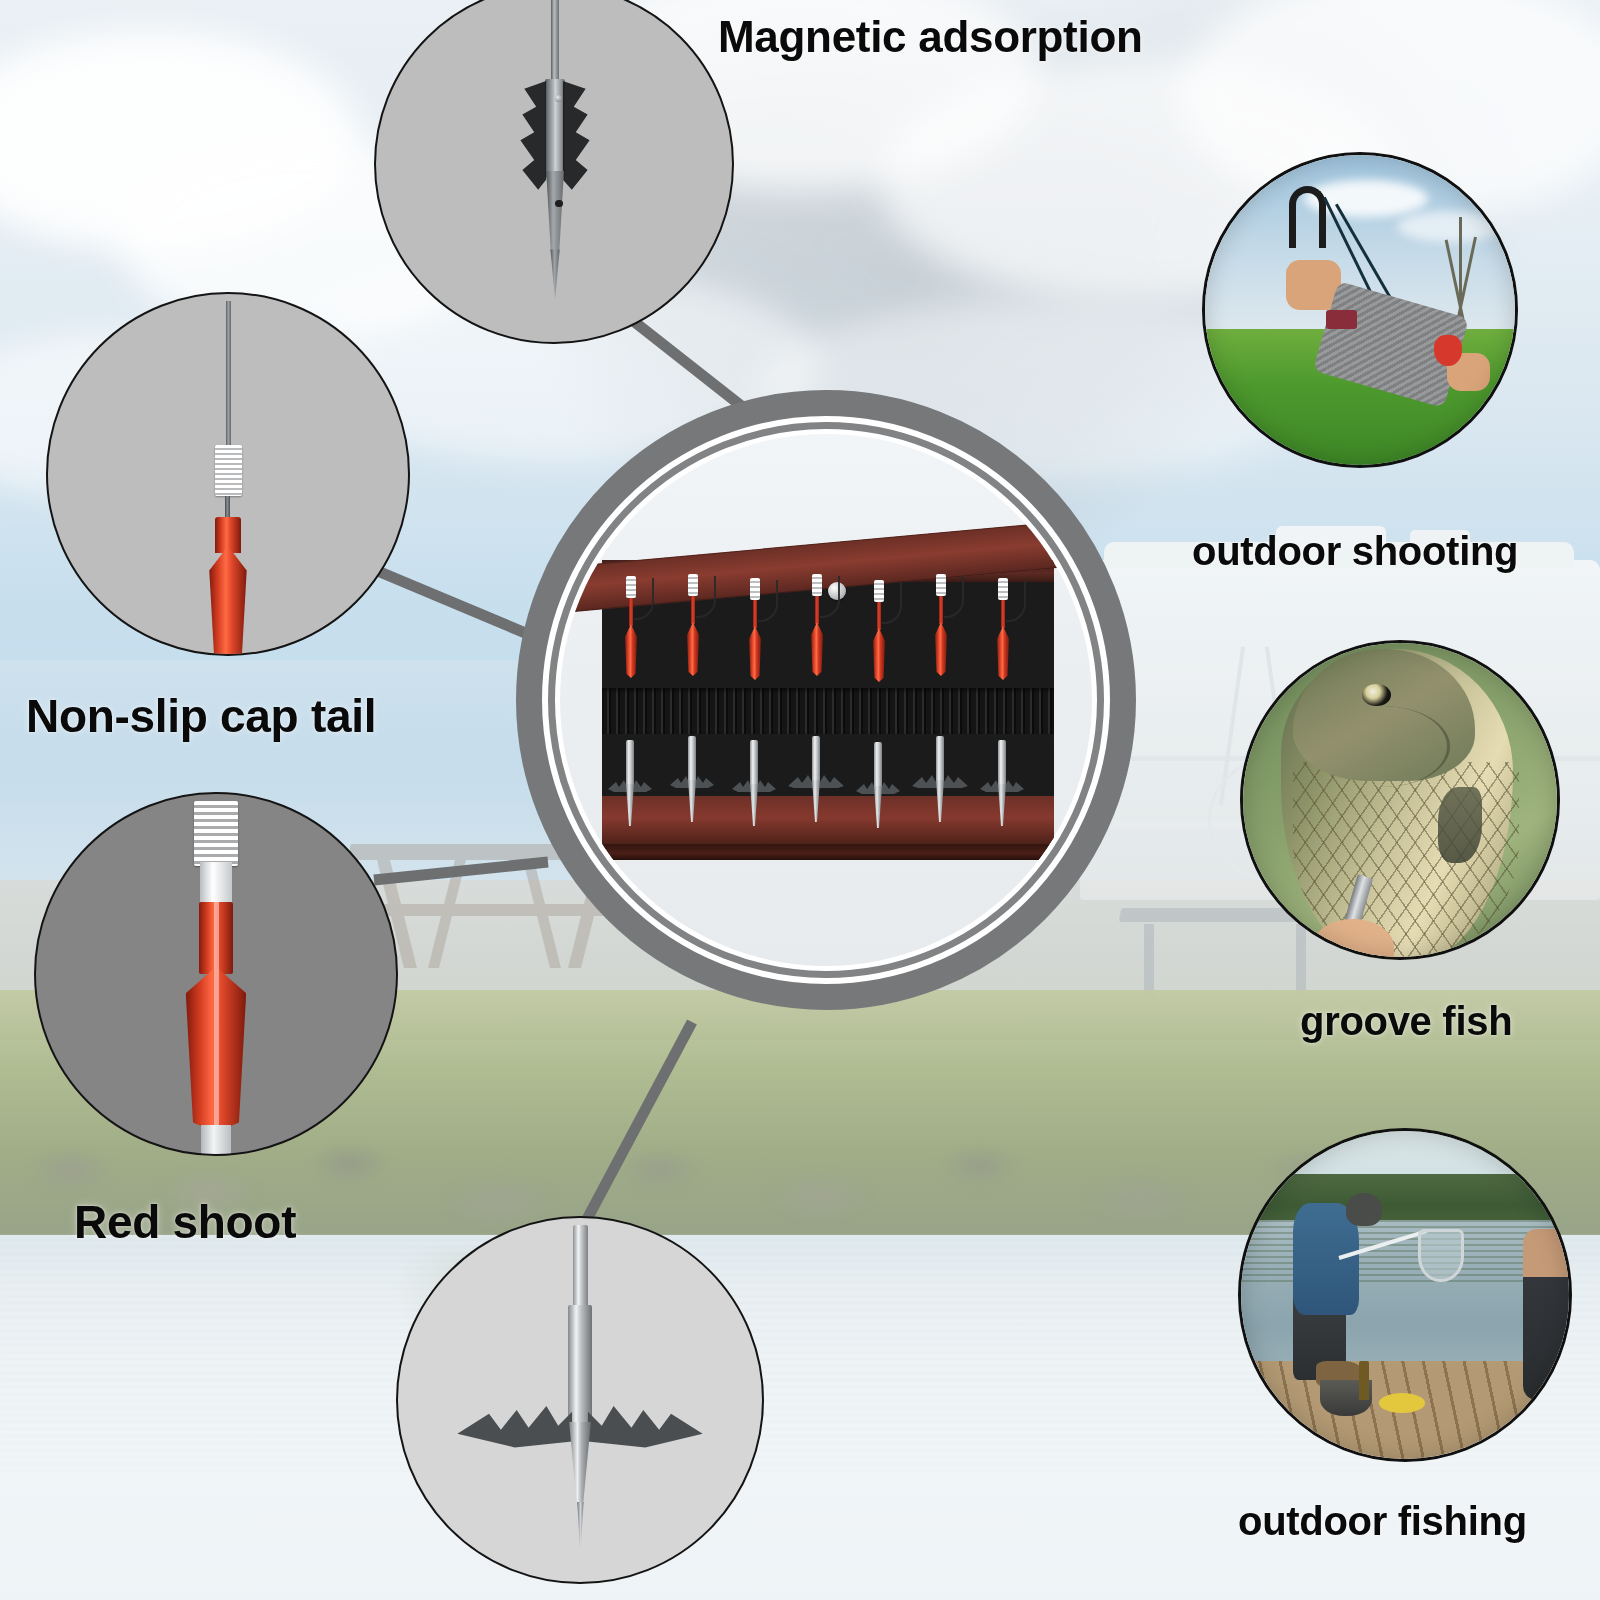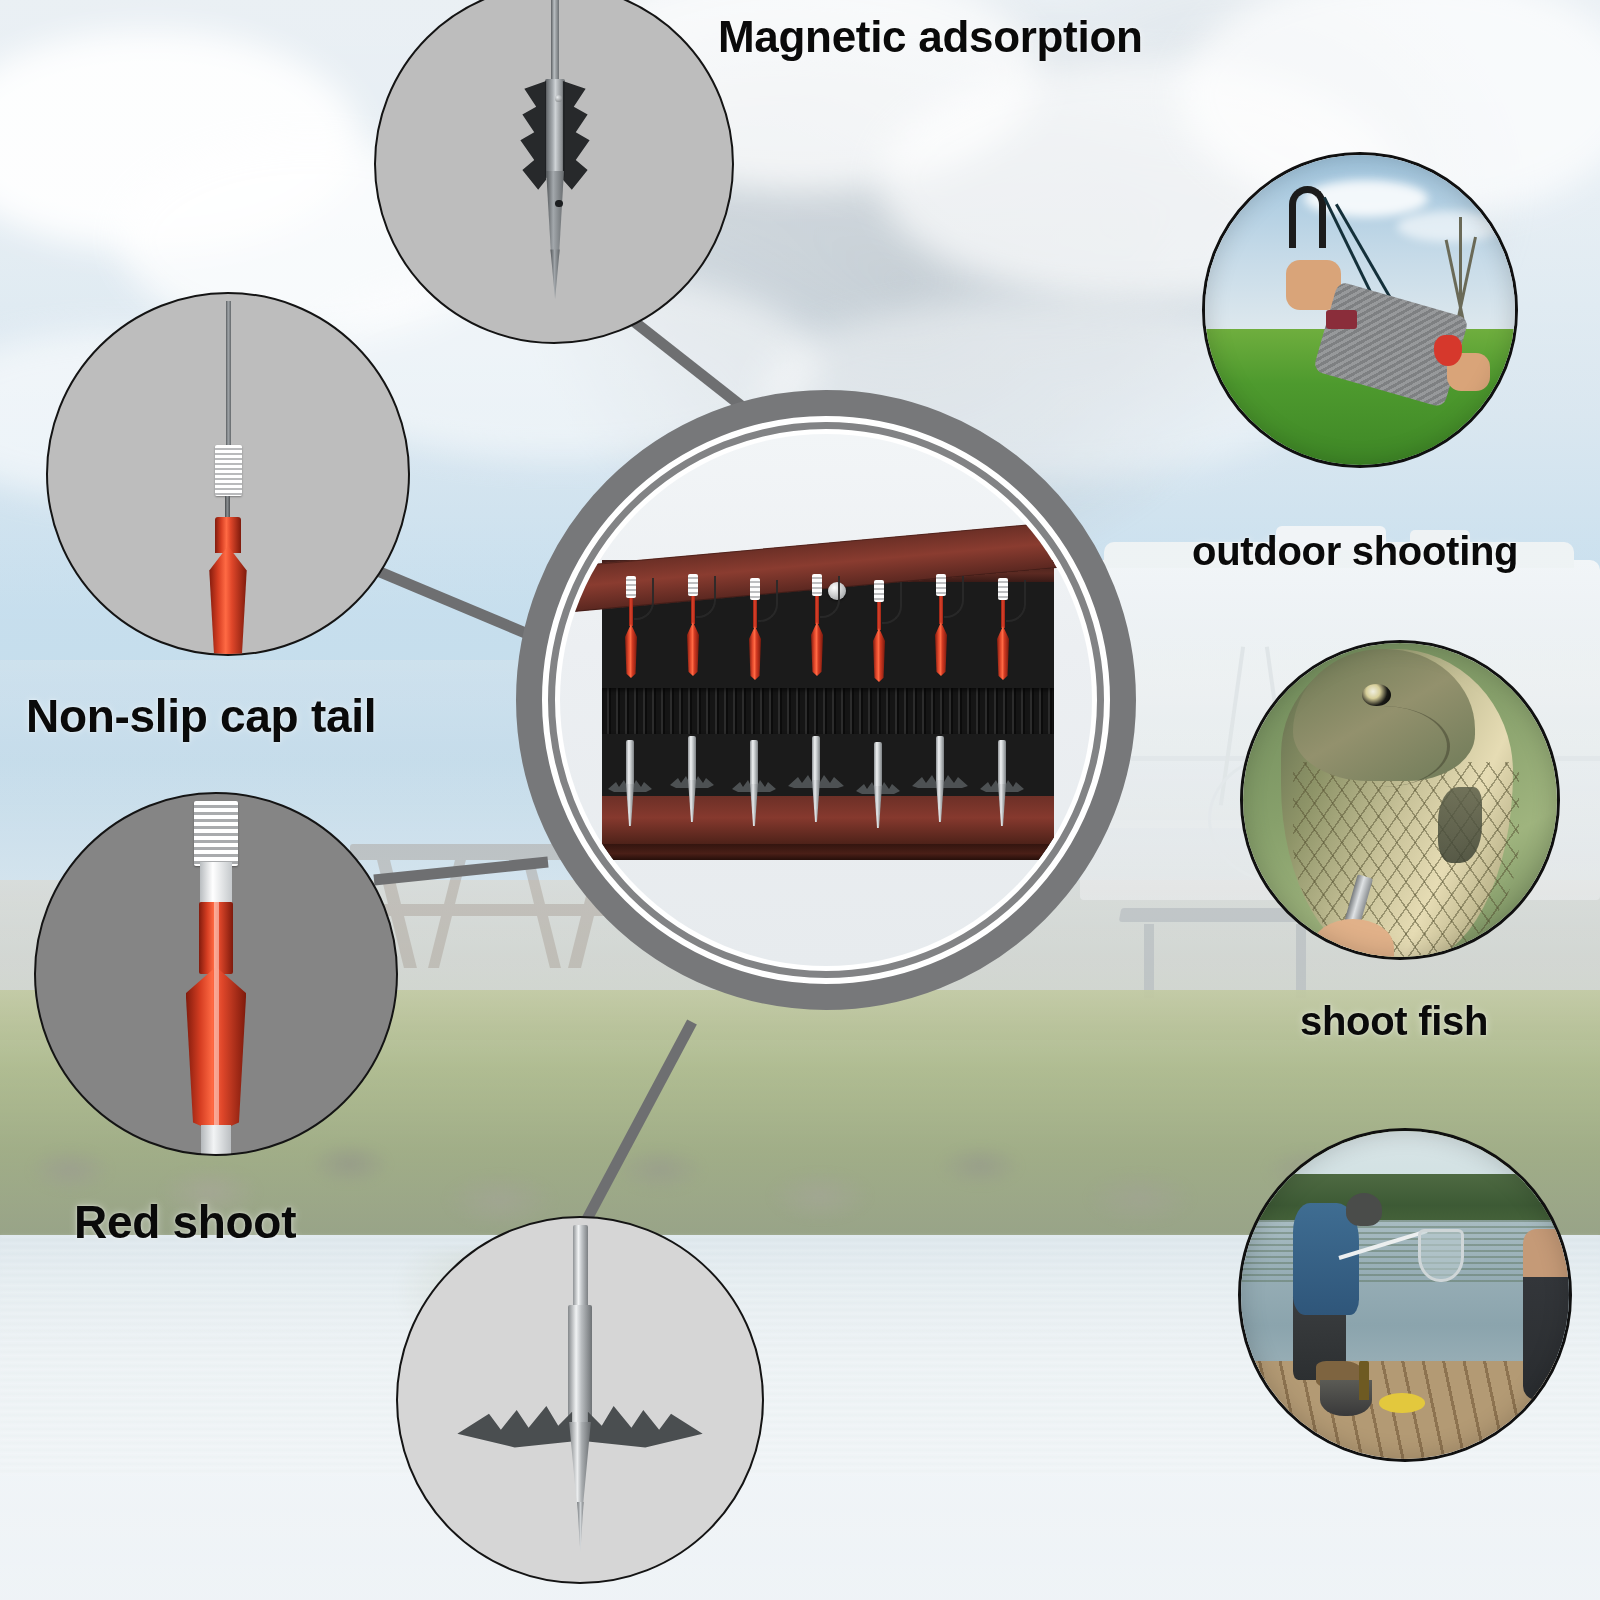--- a/index.html
+++ b/index.html
@@ -687,15 +687,16 @@
 
       <div class="hem"></div>
     </div>
   </div>
   <div id="magnifier-inner-ring"></div>
 
   <div class="label" id="lb-magnetic">Magnetic adsorption</div>
   <div class="label" id="lb-capTail">Non-slip cap tail</div>
   <div class="label" id="lb-redTail">Red shoot</div>
   <div class="label" id="lb-shooting">outdoor shooting</div>
-  <div class="label" id="lb-fish">shoot fish</div>
+  <div class="label" id="lb-fish">groove fish</div>
+  <div class="label" id="lb-fishing">outdoor fishing</div>
 
 </div>
 
 </body></html>

